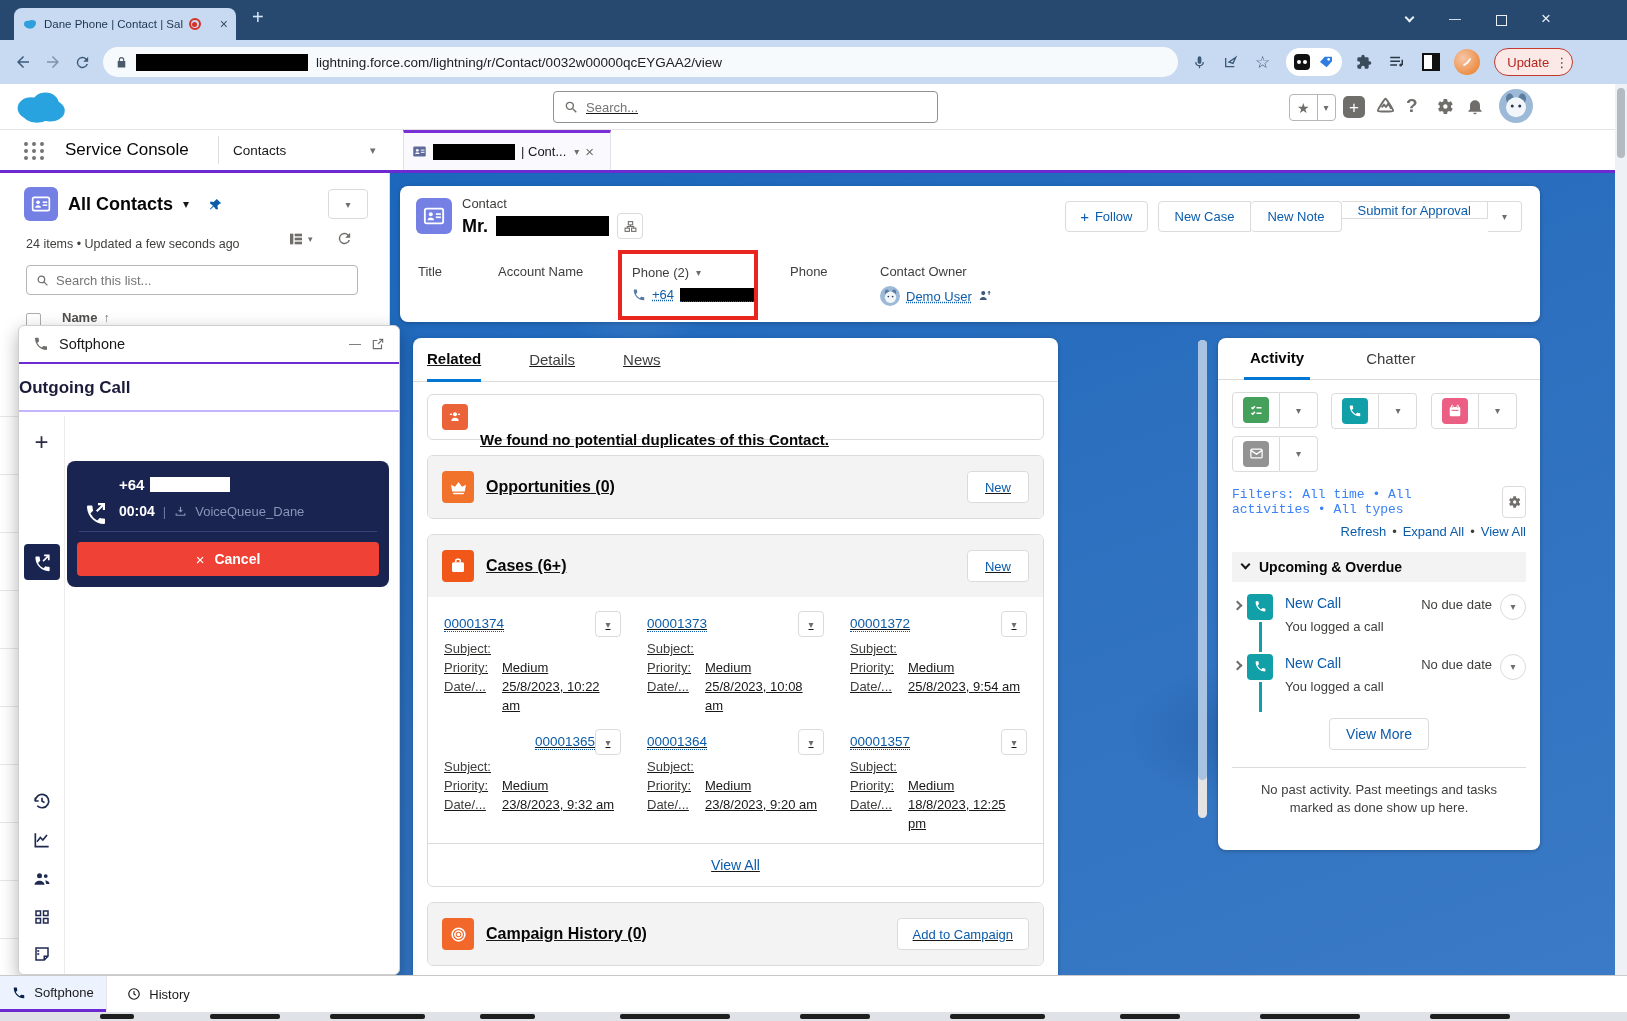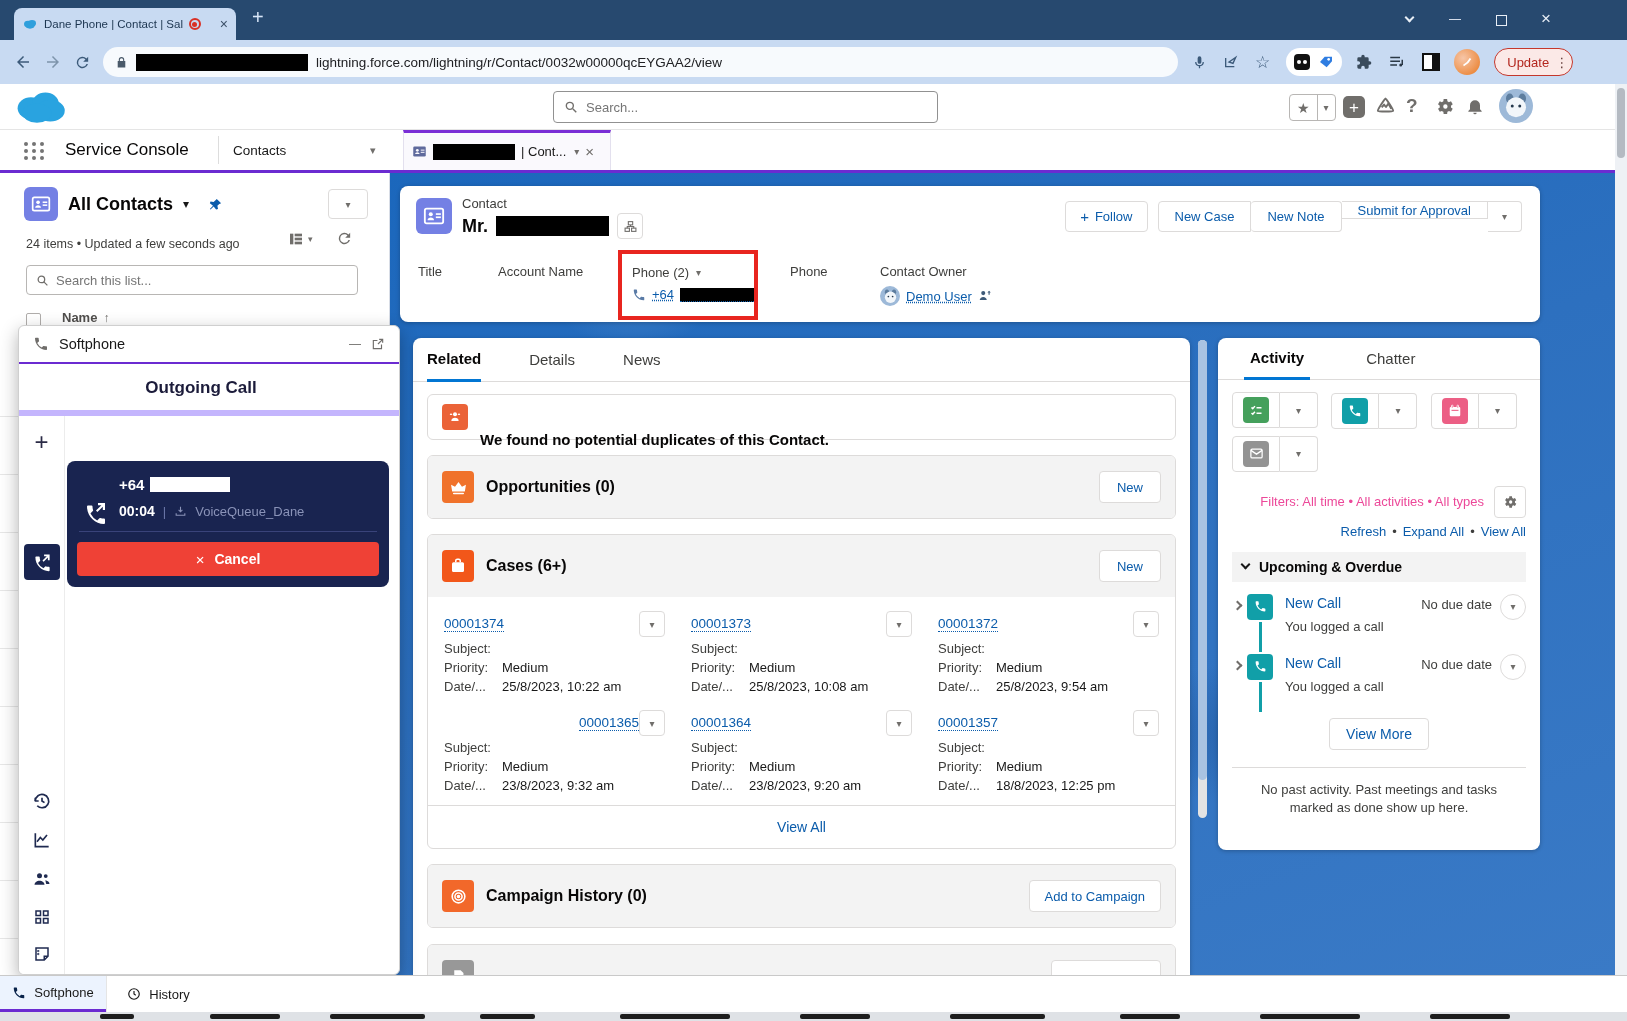--- a/index.html
+++ b/index.html
@@ -142,21 +142,21 @@
         <ellipse cx="19" cy="22" rx="12" ry="8"></ellipse>
       </svg>
   </span>
   <div class="abs flex" style="left:553px;top:7px;width:385px;height:32px;border:1px solid #919191;border-radius:4px;padding:0 10px;gap:8px;background:#fff;">
     <span>
         <svg width="14" height="14" viewBox="0 0 24 24" fill="none" stroke="#706e6b" stroke-width="2.4">
           <circle cx="10" cy="10" r="6"></circle>
           <path d="M15 15l6 6"></path>
         </svg>
       </span>
-    <input style="border: none; outline: none; font-size: 13px; width: 330px; color: rgb(24, 24, 24);" placeholder="Search...">
+    <input style="border: none; outline: none; font-size: 13px; width: 330px; color: rgb(24, 24, 24); text-decoration: underline;" placeholder="Search...">
   </div>
   <div class="abs flex" style="left:1289px;top:10px;height:27px;border:1px solid #b8b6b4;border-radius:4px;">
     <span style="padding:0 7px;color:#706e6b;font-size:14px;border-right:1px solid #b8b6b4;height:100%;display:flex;align-items:center;">★</span>
     <span style="padding:0 6px;color:#706e6b;font-size:10px;">▾</span>
   </div>
   <span class="abs" style="left:1343px;top:12px;width:22px;height:22px;background:#706e6b;border-radius:5px;color:#fff;font-size:17px;display:flex;align-items:center;justify-content:center;line-height:1;">+</span>
   <span class="abs" style="left:1374px;top:11px;color:#706e6b;">
       <svg width="23" height="23" viewBox="0 0 24 24" fill="none" stroke="currentColor" stroke-width="2" stroke-linejoin="round">
         <path d="M12 3.5c.5 0 8.5 12 8 13s-15.5 1-16 0 7.5-13 8-13z"></path>
         <path d="M8 13l2.5-3 2 2.5L15 9l3 5.5"></path>
@@ -359,21 +359,21 @@
             <path d="M3 19c0-3.3 2.7-5.5 6-5.5s6 2.2 6 5.5z"></path>
             <path d="M16 6l3-3 3 3h-2v4h-2V6z"></path>
           </svg>
         </span>
     </div>
   </div>
 
   <div class="abs" style="left:218px;top:64px;width:140px;height:70px;border:4px solid #e8251f;"></div>
 </div>
 
-<div class="abs card" style="left:413px;top:338px;width:777px;height:637px;border-radius:8px 8px 0 0;overflow:hidden;">
+<div class="abs card" style="left:413px;top:338px;width:645px;height:637px;border-radius:8px 8px 0 0;overflow:hidden;text-decoration:underline;">
   <div class="flex" style="height:44px;border-bottom:1px solid #dddbda;padding:0 14px;gap:48px;">
     <span style="font-size:15px;font-weight:bold;color:#080707;height:100%;display:flex;align-items:center;border-bottom:3px solid #0176d3;margin-bottom:-1px;">Related</span>
     <span style="font-size:15px;color:#3e3e3c;">Details</span>
     <span style="font-size:15px;color:#3e3e3c;">News</span>
   </div>
   <div style="padding:12px 14px 0 14px;">
 
     <div class="inner-card flex" style="height:46px;padding:0 14px;gap:12px;">
       <span class="icon-tile" style="width:26px;height:26px;background:#eb6338;">
         <svg width="16" height="16" viewBox="0 0 24 24" fill="#fff">
@@ -625,21 +625,21 @@
                 <path d="M3 7l9 6 9-6"></path>
               </svg>
             </span>
           </span>
         <span class="act-dd">
             <span>▾</span>
           </span>
       </span>
     </div>
     <div class="flex" style="margin-top:14px;justify-content:flex-end;gap:10px;">
-      <span style="font-size:13px;color:#ec4899;">Filters: All time • All activities • All types</span>
+      <span style="font-size:13px;color:#3b82f6;font-family:Liberation Mono, monospace;">Filters: All time • All activities • All types</span>
       <span class="btn" style="width:32px;height:32px;">
         <svg width="16" height="16" viewBox="0 0 24 24" fill="#706e6b">
             <path d="M19.4 13a7.6 7.6 0 0 0 0-2l2-1.6-2-3.4-2.4 1a7.6 7.6 0 0 0-1.7-1L15 3.5h-4l-.3 2.5a7.6 7.6 0 0 0-1.7 1l-2.4-1-2 3.4 2 1.6a7.6 7.6 0 0 0 0 2l-2 1.6 2 3.4 2.4-1a7.6 7.6 0 0 0 1.7 1l.3 2.5h4l.3-2.5a7.6 7.6 0 0 0 1.7-1l2.4 1 2-3.4-2-1.6zM13 14.5a2.5 2.5 0 1 1 0-5 2.5 2.5 0 0 1 0 5z"></path>
           </svg>
       </span>
     </div>
     <div class="flex" style="margin-top:6px;justify-content:flex-end;gap:6px;font-size:13px;">
       <span class="link">Refresh</span>
       <span style="color:#3e3e3c;">•</span>
       <span class="link">Expand All</span>
@@ -708,21 +708,21 @@
     <span style="font-size:14.5px;color:#181818;">Softphone</span>
     <span style="margin-left:auto;color:#706e6b;font-size:12px;">—</span>
     <span style="color:#706e6b;">
         <svg width="14" height="14" viewBox="0 0 24 24" fill="none" stroke="currentColor" stroke-width="2">
           <path d="M14 4h6v6"></path>
           <path d="M20 4l-8 8"></path>
           <path d="M18 13v7H4V6h7"></path>
         </svg>
       </span>
   </div>
-  <div style="text-align:center;padding:14px 16px 12px 0;font-size:17px;font-weight:bold;color:#1b1b3a;border-bottom:6px solid #c4b5fd;">Outgoing Call</div>
+  <div style="text-align:left;padding:14px 16px 12px 0;font-size:17px;font-weight:bold;color:#1b1b3a;border-bottom:2px solid #c4b5fd;">Outgoing Call</div>
 
   <div class="abs" style="left:0;top:90px;width:46px;bottom:0;border-right:1px solid #ececec;background:#fff;">
     <span style="display:block;text-align:center;font-size:24px;color:#2b2b46;margin-top:12px;">+</span>
     <span class="abs" style="left:5px;top:128px;width:36px;height:36px;background:#192450;border-radius:4px;display:flex;align-items:center;justify-content:center;">
       <svg width="19" height="19" viewBox="0 0 24 24" fill="#fff">
           <path d="M6.62 12.79a15.05 15.05 0 0 0 6.59 6.59l2.2-2.2a1 1 0 0 1 1.01-.24c1.12.37 2.33.57 3.58.57a1 1 0 0 1 1 1V22a1 1 0 0 1-1 1C10.85 23 3 15.15 3 5.5a1 1 0 0 1 1-1h3.5a1 1 0 0 1 1 1c0 1.25.2 2.45.57 3.57a1 1 0 0 1-.25 1.02l-2.2 2.2z"></path>
           <path d="M14 2h7v7h-2.2V5.8L13.4 11 12 9.6l5.4-5.4H14V2z"></path>
         </svg>
     </span>
     <div class="abs" style="left:0;top:375px;width:45px;display:flex;flex-direction:column;align-items:center;gap:19px;color:#1f2a50;">

